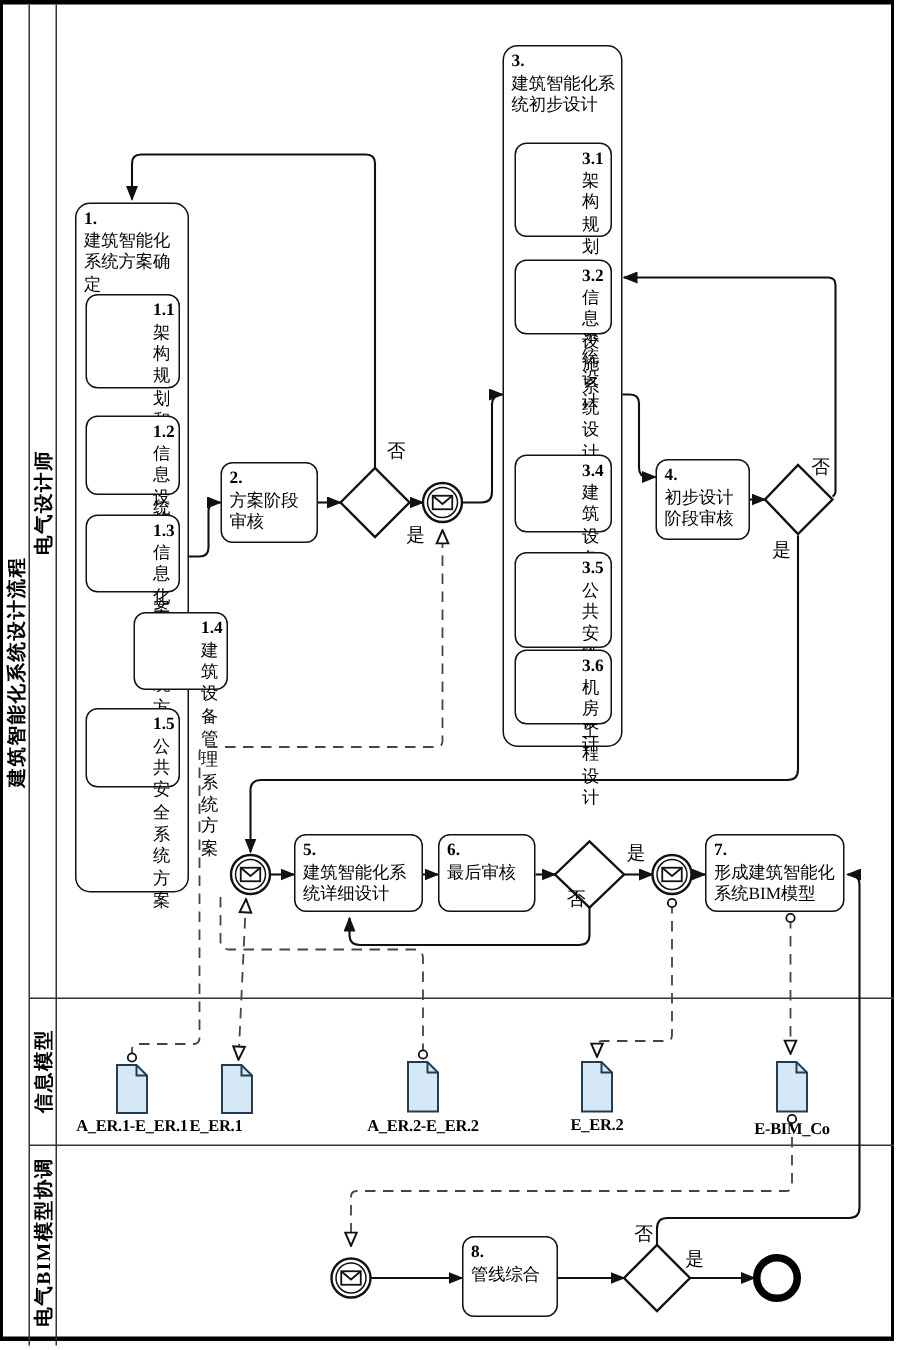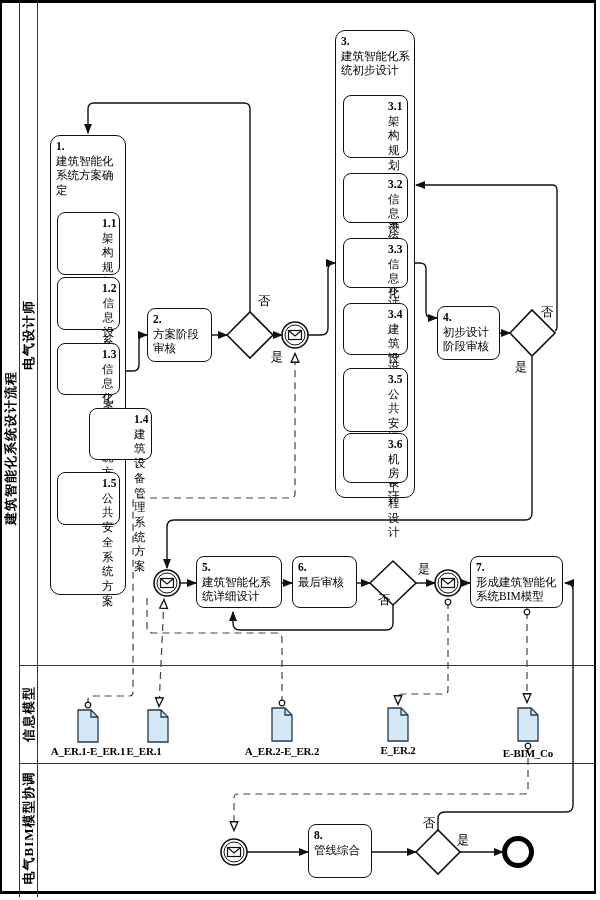--- a/index.html
+++ b/index.html
@@ -111,42 +111,40 @@
       <path d="M401,708 v7 h7" fill="none" stroke="#223a4f"></path>
       <path d="M518,708 h13 l7,7 v26 h-20 z" stroke="#223a4f" fill="#d4e8f6"></path>
       <path d="M531,708 v7 h7" fill="none" stroke="#223a4f"></path>
     </g>
   </svg>
 
   <div class="node" style="left:50px;top:135px;width:76px;height:460px;">
     <span class="num">1.</span><br>
     <span>建筑智能化系统方案确定</span>
   </div>
-  <div class="node subnode" style="left:57px;top:212px;width:63px;height:63px;">
+  <div class="node subnode" style="left:57px;top:196px;width:63px;height:63px;">
     <span class="num">1.1</span><br><span>架构规划和集成系统分析</span></div>
-  <div class="node subnode" style="left:57px;top:277px;width:63px;height:53px;text-align:center;">
+  <div class="node subnode" style="left:57px;top:277px;width:63px;height:53px;">
     <span class="num">1.2</span><br><span>信息设施系统方案</span></div>
   <div class="node subnode" style="left:57px;top:343px;width:63px;height:52px;">
     <span class="num">1.3</span><br><span>信息化应用系统方案</span></div>
   <div class="node subnode" style="left:57px;top:408px;width:63px;height:52px;margin-left:32px;">
     <span class="num">1.4</span><br><span>建筑设备管理系统方案</span></div>
   <div class="node subnode" style="left:57px;top:472px;width:63px;height:53px;">
     <span class="num">1.5</span><br><span>公共安全系统方案</span></div>
 
   <div class="node" style="left:147px;top:308px;width:65px;height:54px;border-radius:8px;">
     <span class="num">2.</span><br><span>方案阶段审核</span></div>
 
   <div class="node" style="left:335px;top:30px;width:80px;height:468px;">
     <span class="num">3.</span><br><span>建筑智能化系统初步设计</span></div>
   <div class="node subnode" style="left:343px;top:95px;width:65px;height:63px;">
     <span class="num">3.1</span><br><span>架构规划和集成系统设计</span></div>
   <div class="node subnode" style="left:343px;top:173px;width:65px;height:50px;">
     <span class="num">3.2</span><br><span>信息设施系统设计</span></div>
-  <div class="node subnode" style="left:343px;top:238px;width:65px;height:50px;">
-    <span class="num">3.3</span><br><span>信息化应用系统设计</span></div>
   <div class="node subnode" style="left:343px;top:303px;width:65px;height:52px;">
     <span class="num">3.4</span><br><span>建筑设备管理系统设计</span></div>
   <div class="node subnode" style="left:343px;top:368px;width:65px;height:64px;">
     <span class="num">3.5</span><br><span>公共安全系统设计</span></div>
   <div class="node subnode" style="left:343px;top:433px;width:65px;height:50px;">
     <span class="num">3.6</span><br><span>机房工程设计</span></div>
 
   <div class="node" style="left:437px;top:306px;width:63px;height:54px;border-radius:8px;">
     <span class="num">4.</span><br><span>初步设计阶段审核</span></div>
 

